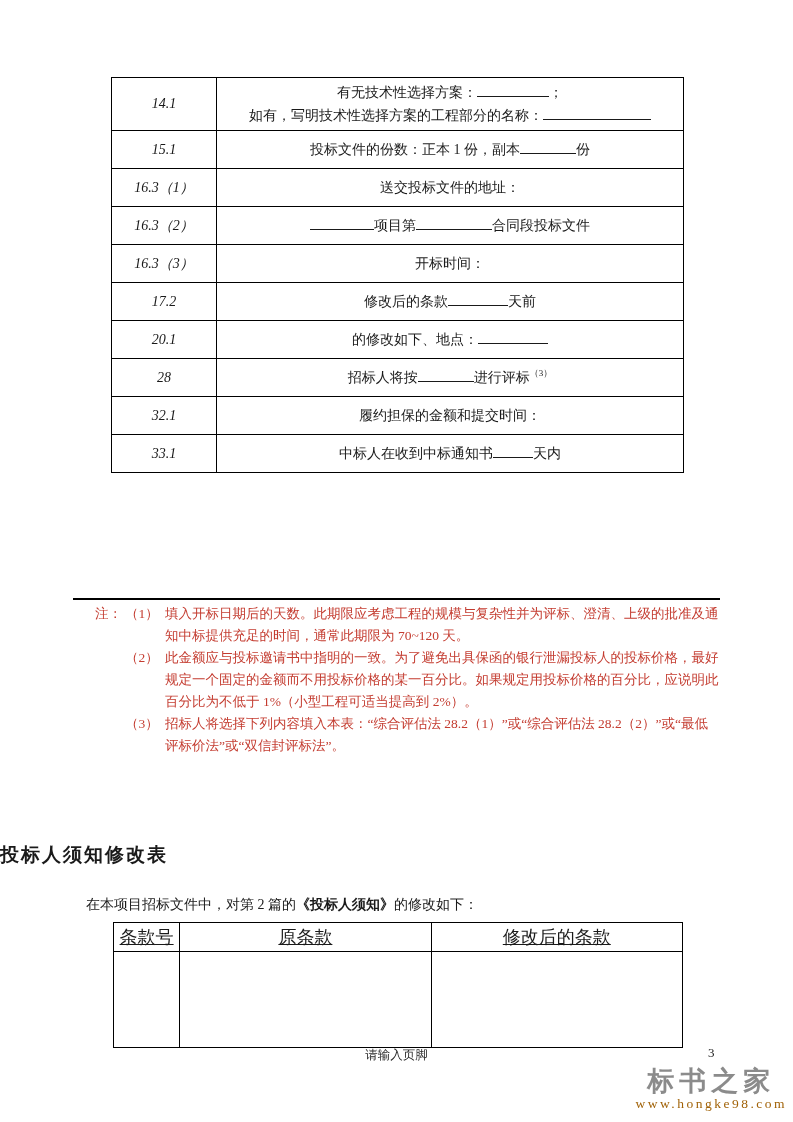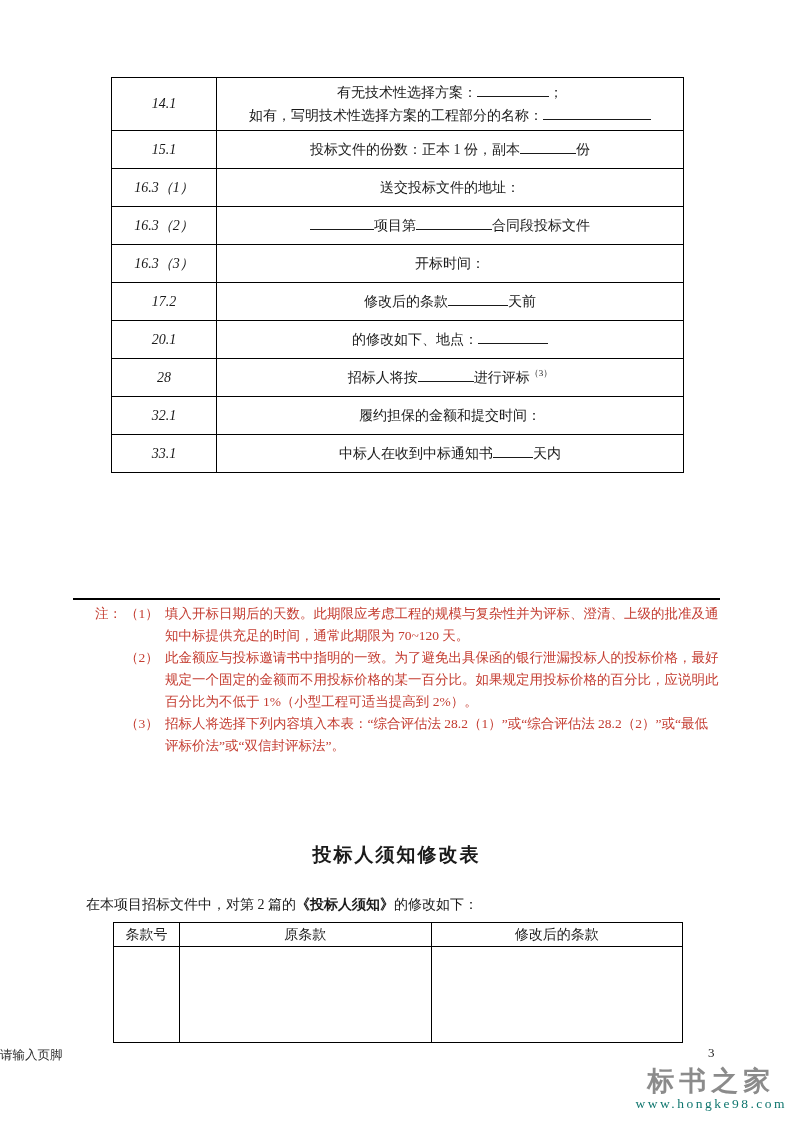--- a/index.html
+++ b/index.html
@@ -27,43 +27,43 @@
   .note-rule{position:absolute;left:73px;top:598px;width:647px;height:0;border:none;
              border-top:2px solid #000;margin:0;}
   .notes{position:absolute;left:95px;top:603px;width:626px;color:#c43c30;
          font-size:13.5px;line-height:22px;}
   .note-item{display:flex;}
   .note-lead{flex:none;width:30px;}
   .note-num{flex:none;width:40px;}
   .note-text{flex:1;}
 
   
-  .section-title{position:absolute;top:842px;left:0;width:100%;margin:0;text-align:center;
+  .section-title{position:absolute;top:842px;left:0;width:100%;margin:0;
                  font-size:19px;font-weight:bold;letter-spacing:2px;}
   .intro{position:absolute;left:86px;top:896px;margin:0;font-size:14px;}
   .mod-table{position:absolute;left:113px;top:922px;width:570px;border-collapse:collapse;
-             font-size:14px;}
+             font-size:18px;text-decoration:underline;}
   .mod-table th,.mod-table td{border:1.5px solid #000;font-weight:normal;padding:2px 4px;}
   .mod-table thead tr{height:24px;}
   .mod-table tbody tr{height:96px;}
   .mod-table .c1{width:58px;}
   .mod-table .c2{width:247px;}
   .mod-table .c3{width:247px;}
   .mod-table td{vertical-align:top;}
 
   
-  .footer-text{position:absolute;top:1047px;left:0;width:100%;
+  .footer-text{position:absolute;top:1047px;left:0;width:100%;text-align:center;
                font-size:12.5px;color:#2b2b2b;}
   .page-num{position:absolute;top:1045px;left:708px;font-size:13px;}
 
   
   .watermark{position:absolute;top:1066px;right:6px;text-align:center;
              font-family:Liberation Serif, serif;}
   .wm-name{font-size:27px;font-weight:bold;color:#8b8b8b;letter-spacing:5px;line-height:30px;}
-  .wm-url{font-size:13.5px;color:#0f766e;letter-spacing:2.5px;line-height:16px;}
+  .wm-url{font-size:13.5px;color:#a16207;letter-spacing:2.5px;line-height:16px;}
 </style>
 </head>
 <body>
 
 <div class="page">
 
 
   <table class="main-table">
     <tbody id="main-table-body">
         <tr class="row-tall1">

